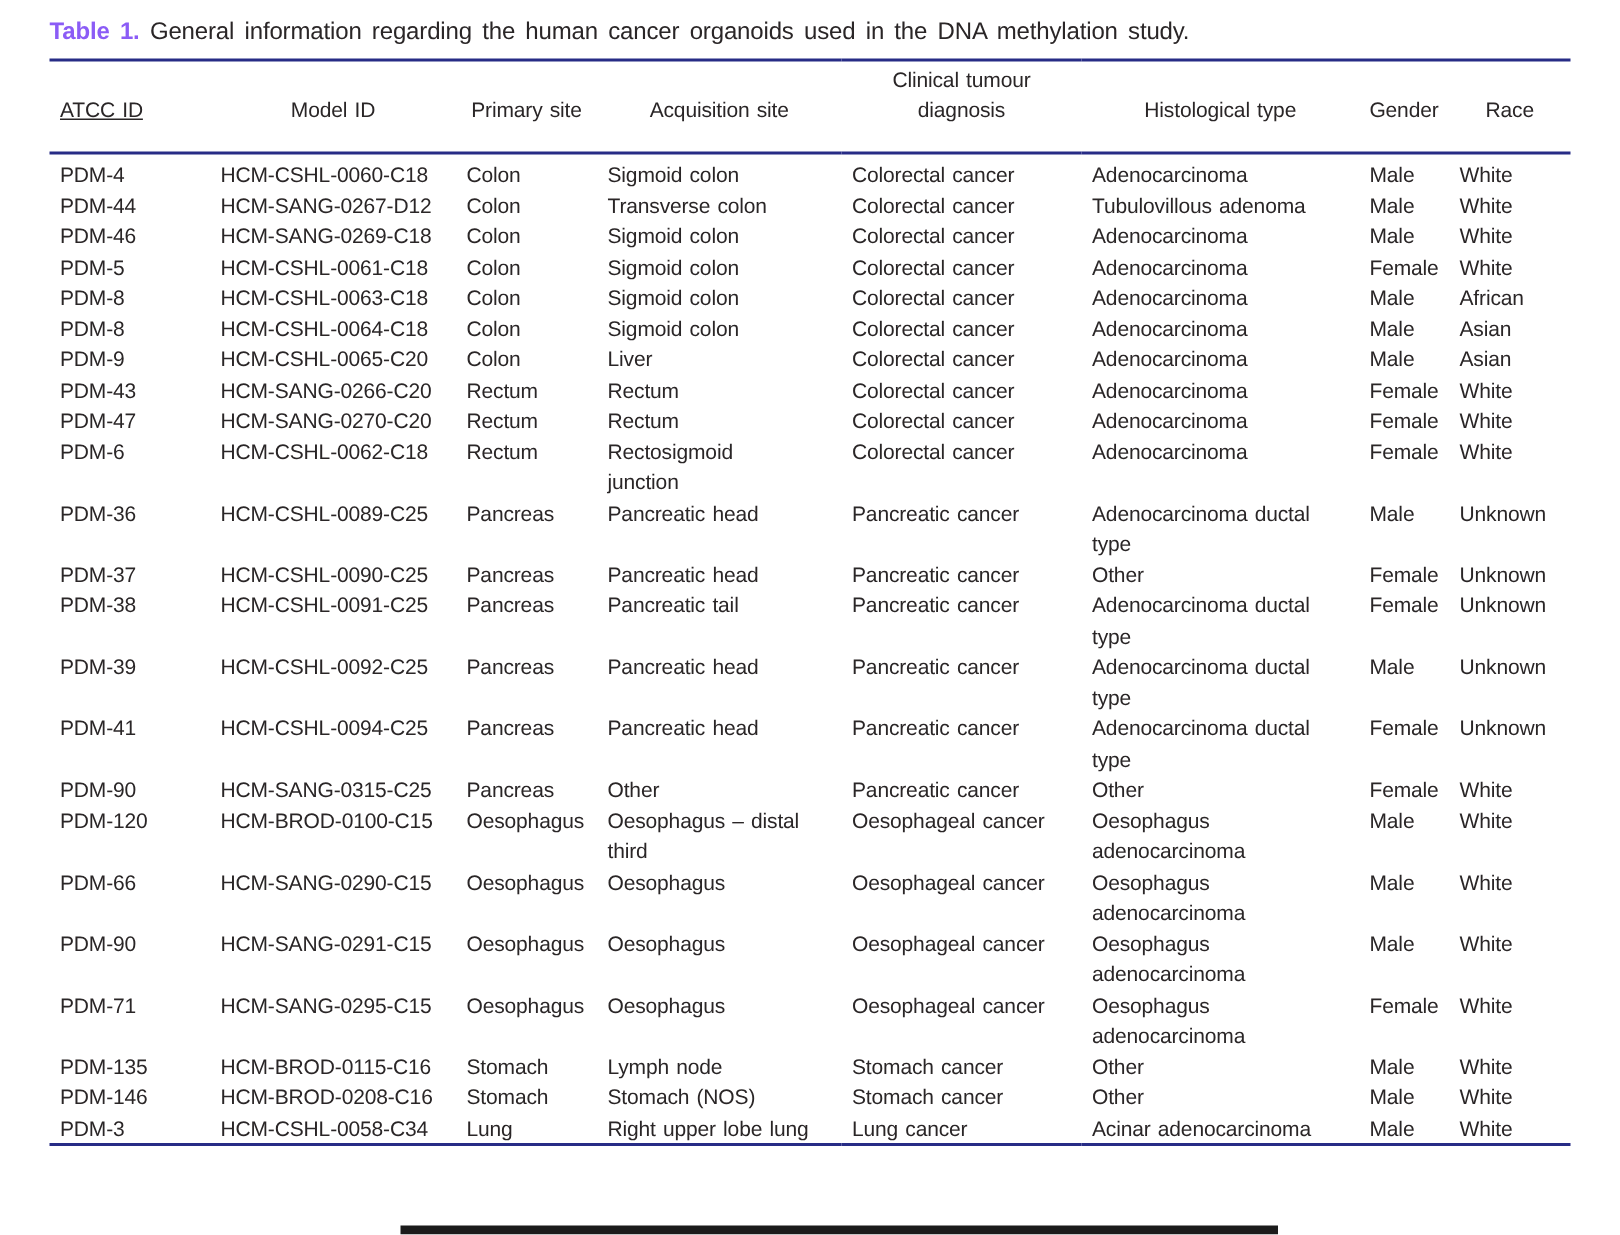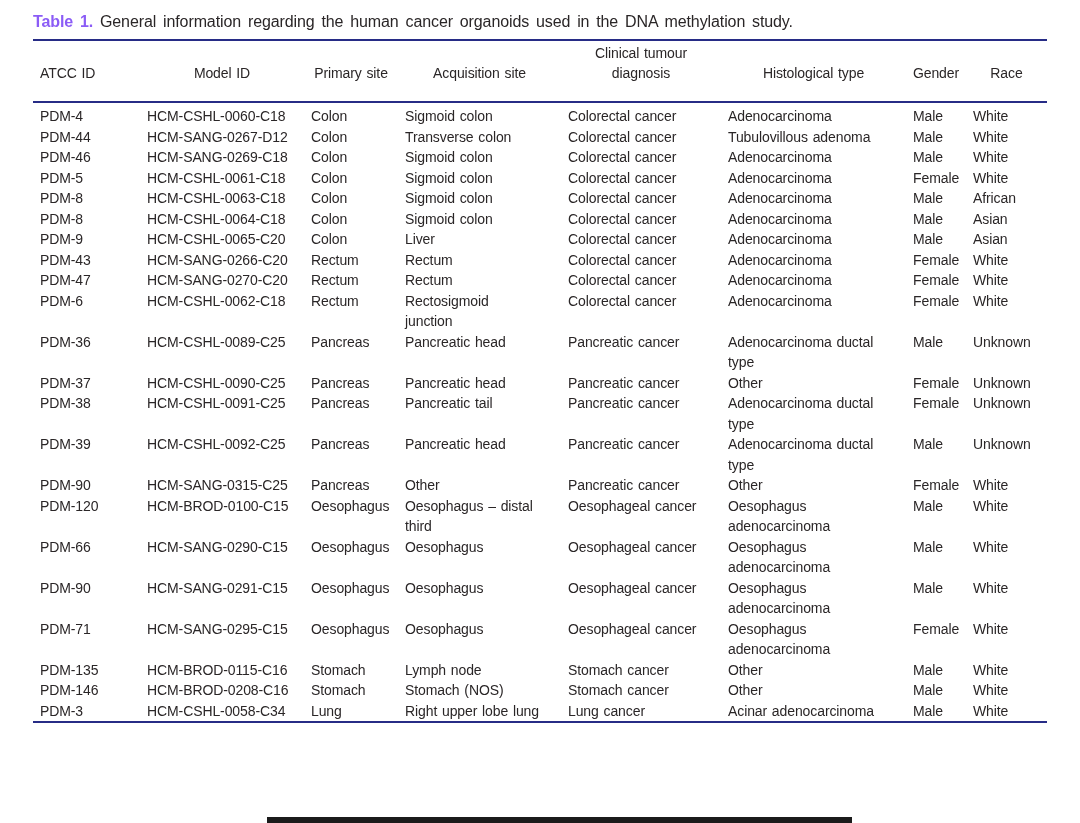--- a/index.html
+++ b/index.html
@@ -42,21 +42,21 @@
   }
   tbody { border-bottom: 2px solid #272c86; }
   th {
     font-weight: normal;
     text-align: center;
     vertical-align: bottom;
     line-height: 20px;
     padding: 2px 0 18px 0;
     white-space: pre-line;
   }
-  th.c0 { text-align: left; padding-left: 7px; }
+  th.c0 { text-align: left; padding-left: 7px; text-decoration: underline; }
   td {
     text-align: left;
     vertical-align: top;
     line-height: 20.5px;
     padding: 0 4px 0 7px;
     white-space: pre-line;
   }
   tbody tr:first-child td { padding-top: 3px; }
   .c0 { width: 107px; }
   .c1 { width: 164px; }
@@ -238,20 +238,31 @@
             <td class="c1">HCM-CSHL-0092-C25</td>
             <td class="c2">Pancreas</td>
             <td class="c3">Pancreatic head</td>
             <td class="c4">Pancreatic cancer</td>
             <td class="c5">Adenocarcinoma ductal
 type</td>
             <td class="c6">Male</td>
             <td class="c7">Unknown</td>
           </tr>
           <tr>
+            <td class="c0">PDM-41</td>
+            <td class="c1">HCM-CSHL-0094-C25</td>
+            <td class="c2">Pancreas</td>
+            <td class="c3">Pancreatic head</td>
+            <td class="c4">Pancreatic cancer</td>
+            <td class="c5">Adenocarcinoma ductal
+type</td>
+            <td class="c6">Female</td>
+            <td class="c7">Unknown</td>
+          </tr>
+          <tr>
             <td class="c0">PDM-90</td>
             <td class="c1">HCM-SANG-0315-C25</td>
             <td class="c2">Pancreas</td>
             <td class="c3">Other</td>
             <td class="c4">Pancreatic cancer</td>
             <td class="c5">Other</td>
             <td class="c6">Female</td>
             <td class="c7">White</td>
           </tr>
           <tr>

